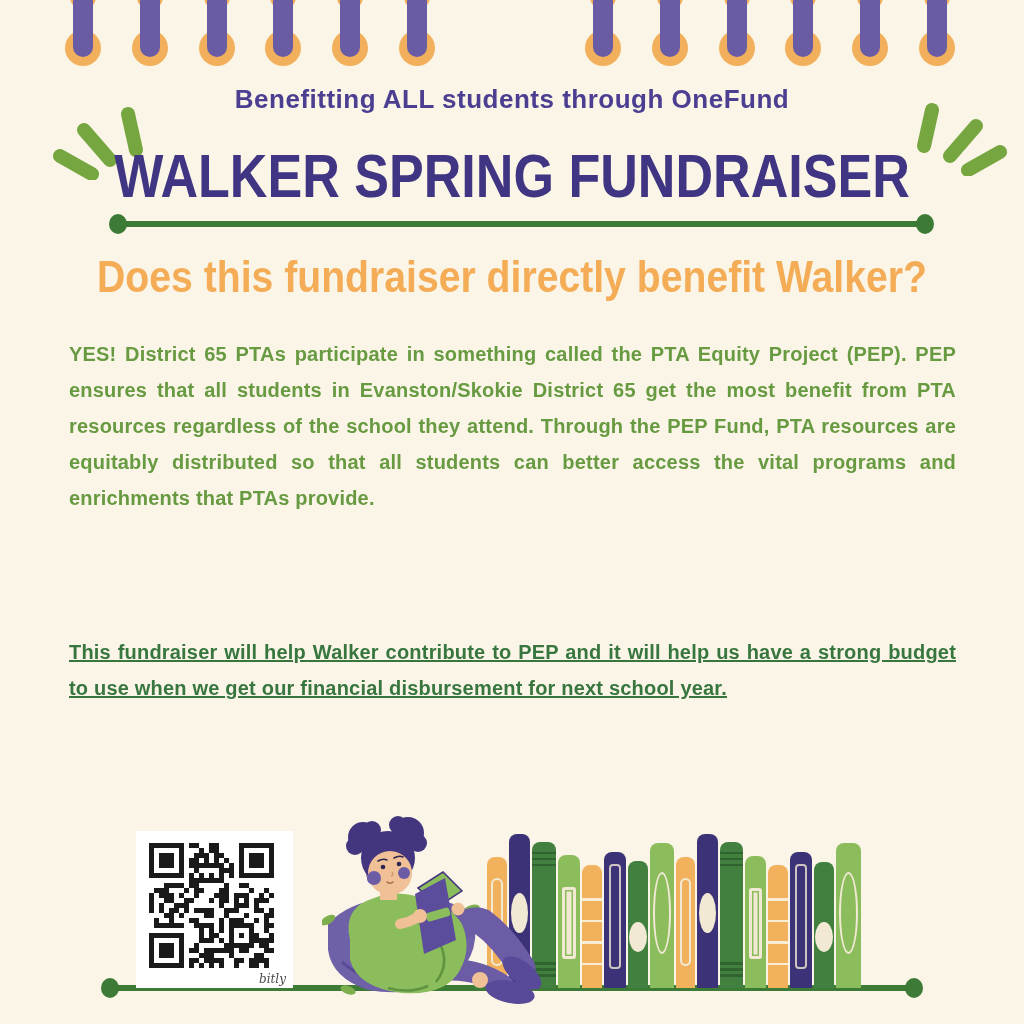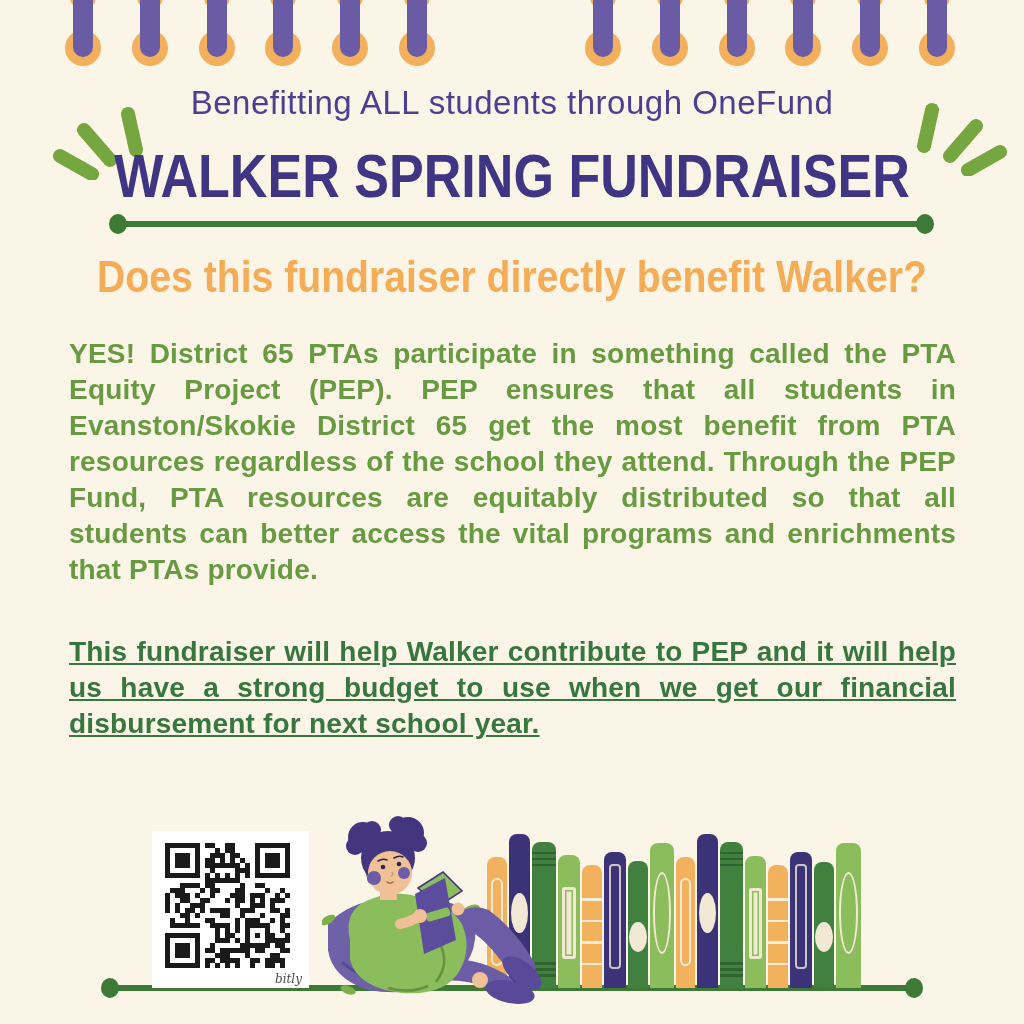--- a/index.html
+++ b/index.html
@@ -7,41 +7,41 @@
     position:relative;width:1024px;height:1024px;background:#faf5e6;
     overflow:hidden;font-family:"Liberation Sans",sans-serif;
   }
   
   .pin{position:absolute;top:0;width:36px;height:70px;}
   .pin .cap{position:absolute;left:5px;top:-16px;width:26px;height:26px;border-radius:50%;background:#f2b05c;}
   .pin .dot{position:absolute;left:0;top:30px;width:36px;height:36px;border-radius:50%;background:#f2b05c;}
   .pin .bar{position:absolute;left:8px;top:0;width:20px;height:57px;border-radius:0 0 10px 10px;background:#6a5ba5;}
   
   .subtitle{position:absolute;top:84px;left:0;width:100%;text-align:center;
-    font-size:33px;font-weight:400;color:#4c3e91;letter-spacing:.5px;}
+    font-size:26px;font-weight:700;color:#4c3e91;letter-spacing:.5px;}
   .title{position:absolute;top:140px;left:0;width:100%;text-align:center;
     font-size:62px;font-weight:bold;color:#3f3582;white-space:nowrap;
     transform:scaleX(.84);letter-spacing:0;}
   .accent{position:absolute;}
   
   .divider{position:absolute;height:6px;background:#3c7a35;border-radius:3px;}
   .divider::before,.divider::after{content:"";position:absolute;width:18px;height:20px;border-radius:50%;background:#3c7a35;top:-7px;}
   .divider::before{left:-9px}
   .divider::after{right:-9px}
   #divider-top{left:118px;top:221px;width:807px;}
   #divider-bottom{left:110px;top:985px;width:804px;z-index:0;}
   
   .question{position:absolute;top:252px;left:0;width:100%;text-align:center;
     font-size:44px;font-weight:bold;color:#f4ac57;white-space:nowrap;transform:scaleX(.89);}
-  .para{position:absolute;left:69px;width:887px;font-size:28px;font-weight:bold;
+  .para{position:absolute;left:69px;width:887px;font-size:20px;font-weight:bold;
     text-align:justify;line-height:36px;letter-spacing:.2px;}
   #para1{top:336px;color:#679a41;}
   #para2{top:634px;color:#37763f;text-decoration:underline;}
   
-  .qr-box{position:absolute;left:152px;top:831px;width:157px;height:157px;background:#ffffff;z-index:2;}
+  .qr-box{position:absolute;left:136px;top:831px;width:157px;height:157px;background:#ffffff;z-index:2;}
   .qr-box svg{position:absolute;left:13px;top:12px;}
   .bitly{position:absolute;right:7px;bottom:2px;font-family:"DejaVu Serif",serif;
     font-style:italic;font-size:12px;color:#4a4a4a;z-index:3;}
   
   .girl{position:absolute;left:322px;top:812px;width:246px;height:196px;z-index:3;}
   
   .book{position:absolute;z-index:1;border-radius:8px 8px 0 0;}
   .c-orange{background:#f2b25d}
   .c-navy{background:#3b3277}
   .c-dkgreen{background:#41803f}

